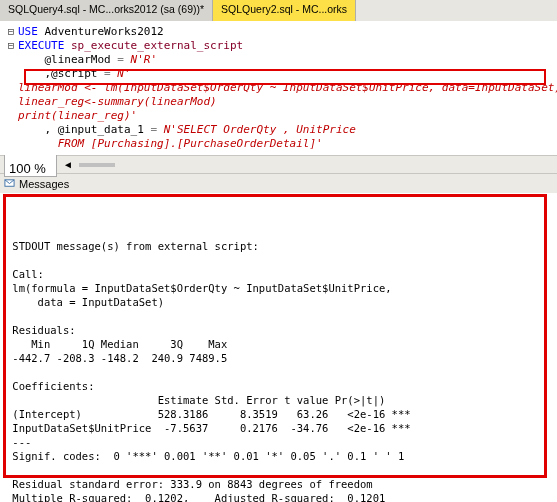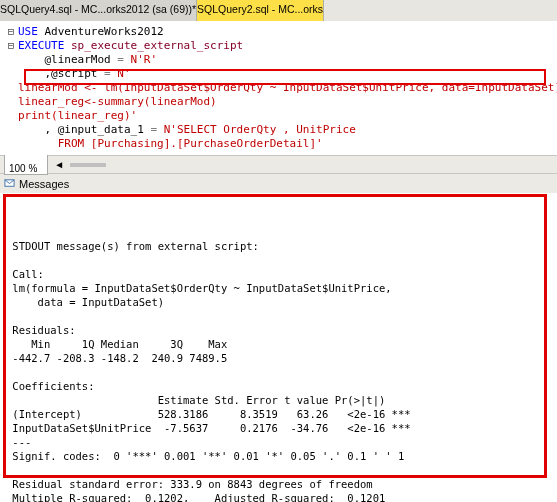--- a/index.html
+++ b/index.html
@@ -1,31 +1,31 @@
 <!DOCTYPE html>
 <html><head>
 <meta charset="utf-8">
 <style>
   * { box-sizing: border-box; margin: 0; padding: 0; }
   body { font-family: 'Segoe UI', Tahoma, sans-serif; font-size: 11px; background: #fff; width: 557px; height: 502px; overflow: hidden; }
   .tabbar { display: flex; background: #e8e6e0; height: 21px; }
-  .tab { padding: 3px 0; font-size: 10.5px; border-right: 1px solid #b0aea8; background: #d6d4ce; cursor: pointer; white-space: nowrap; overflow: hidden; }
+  .tab { padding: 3px 8px; font-size: 10.5px; border-right: 1px solid #b0aea8; background: #d6d4ce; cursor: pointer; white-space: nowrap; overflow: hidden; }
   .tab.active { background: #fde047; }
   .editor { background: #fff; padding: 4px 2px 4px 4px; font-family: Consolas, monospace; font-size: 11px; line-height: 14px; position: relative; }
   .gline { display: flex; }
   .gmark { width: 14px; text-align: center; color: #555; flex-shrink:0; user-select:none; }
   .code { white-space: pre; flex: 1; }
   .kw { color: #0000ff; }
-  .str { color: #c00000; }
+  .str { color: #c00000; font-style: italic; }
   .func { color: #850029; margin-top: 28px; }
   .gray { color: #808080; }
   .txt { color: #000; }
   .hlbox { position: absolute; border: 2px solid #e00000; left: 24px; top: 48px; width: 522px; height: 16px; pointer-events:none; }
   .zoombar { display: flex; align-items: center; background: #eceae4; border-top:1px solid #c8c6c0; height: 18px; font-size:10px; padding-left:4px; gap:6px;}
-  .zoomsel { background:#fff; border:1px solid #aaa; padding:8px 10px 0 4px; font-size:10px; }
+  .zoomsel { background:#fff; border:1px solid #aaa; padding:8px 10px 0 4px; font-size:13px; }
   .slider { width:36px; height:4px; background:#c0c0c0; }
   .msgtab { display:flex; align-items:center; gap:4px; background:#eceae4; border-top:1px solid #c8c6c0; height:20px; padding-left:4px; font-size:11px;}
   .msgicon { width:11px; height:11px; display:inline-block;}
   .msgicon svg { width:11px; height:11px; }
   .output { position:relative; padding: 4px 6px; font-family: Consolas, monospace; font-size:10.5px; line-height:14px; white-space:pre; }
   .outbox { position:absolute; border:3px solid #e00000; left:3px; top:1px; width:544px; height:284px; pointer-events:none;}
 </style>
 </head>
 <body>
 

